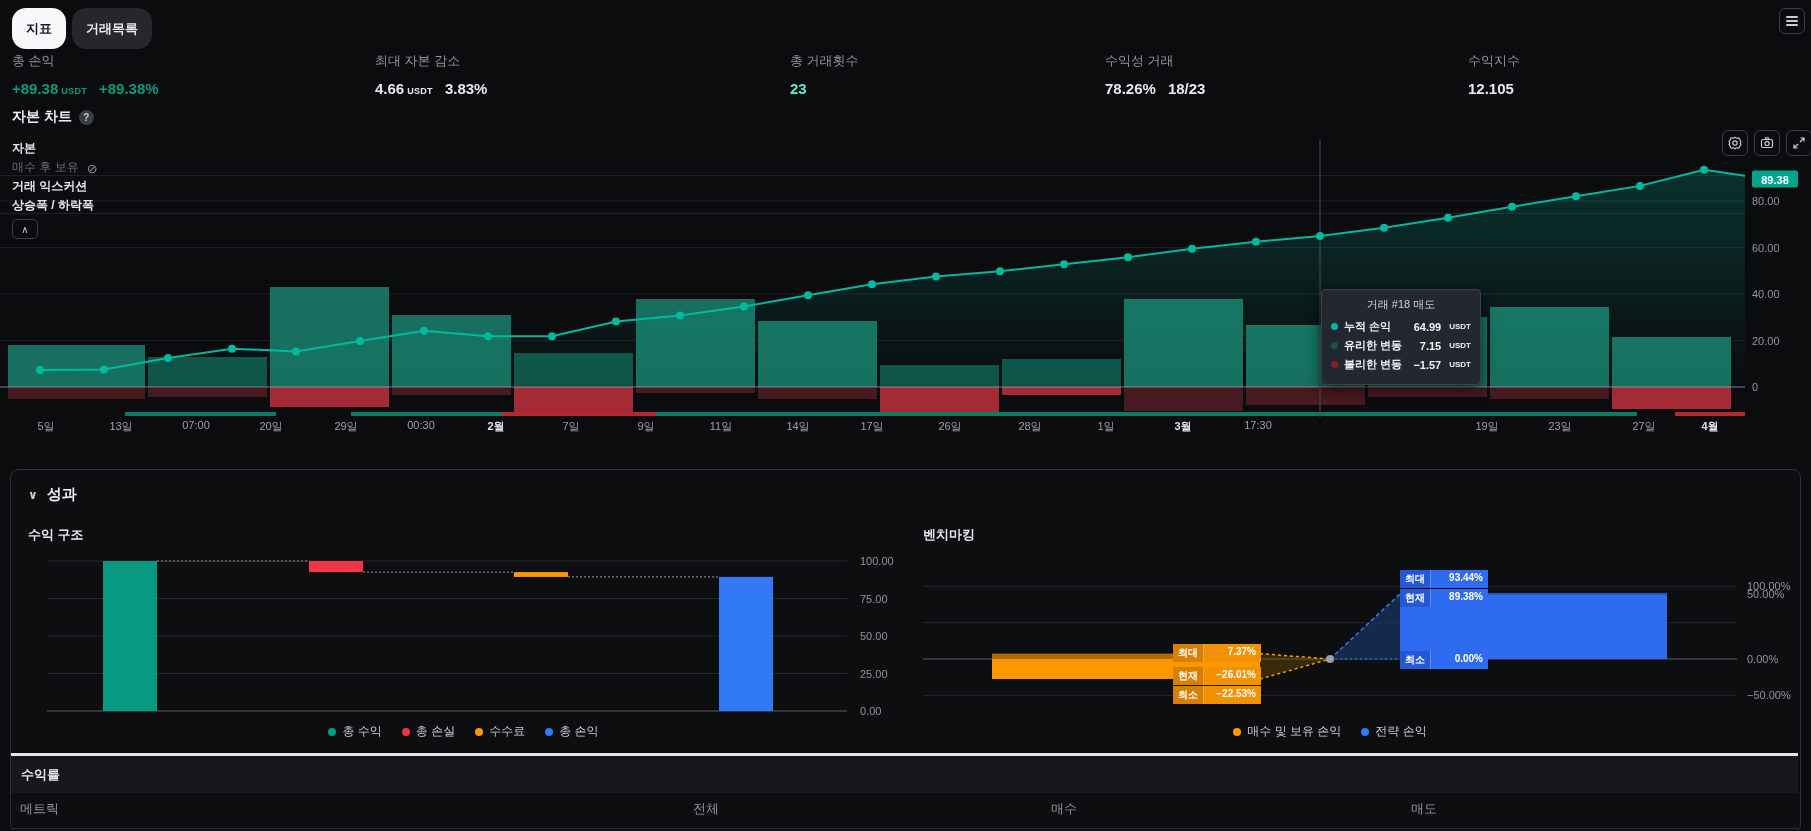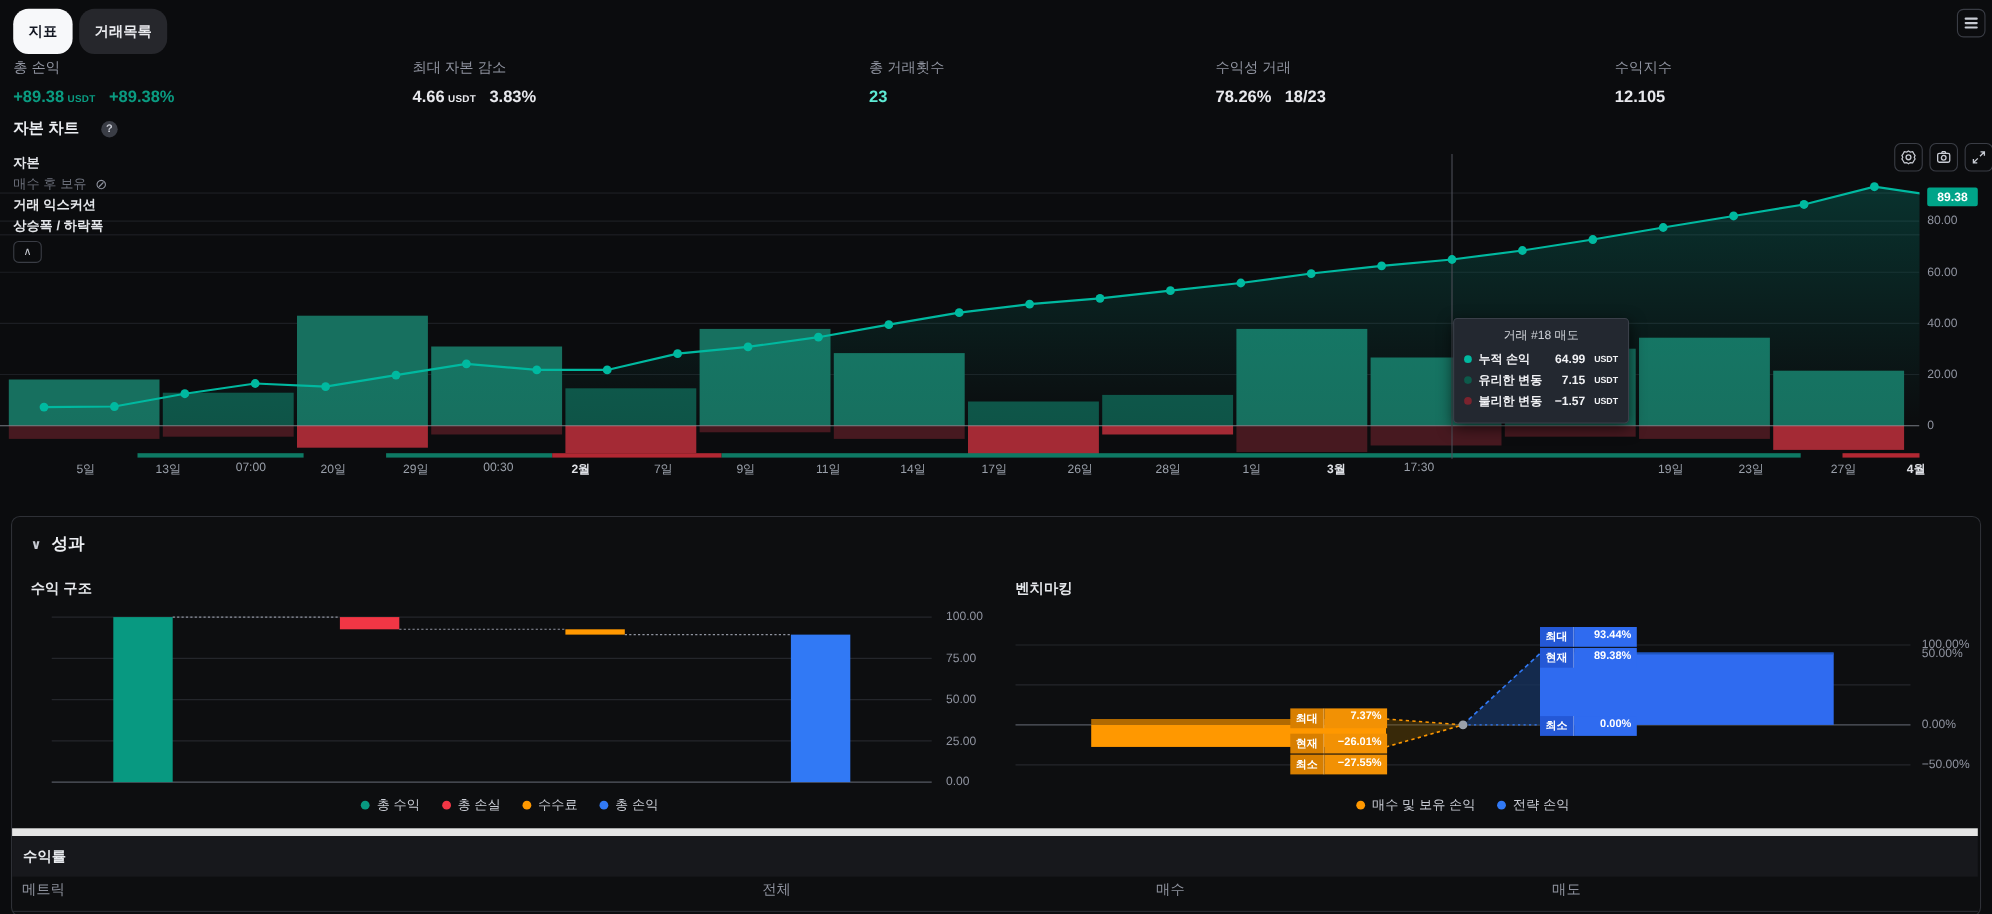--- a/index.html
+++ b/index.html
@@ -15,36 +15,36 @@
            display:flex;align-items:center;justify-content:center;color:#c8cbd3;background:transparent;}
   #hamburger{left:1779px;top:8px;flex-direction:column;gap:2.5px;}
   #hamburger span{display:block;width:12px;height:1.6px;background:#c8cbd3;border-radius:1px;}
   
   .stat{position:absolute;top:52px;}
   .stat .lb{font-size:13px;color:#9094a0;margin-bottom:10px;}
   .stat .vl{font-size:15px;font-weight:bold;color:#e8e9ed;display:flex;align-items:baseline;}
   .stat .vl span.u{font-size:9px;font-weight:bold;margin-left:3px;letter-spacing:.3px;}
   .stat .vl span.g{margin-left:12px;}
   
-  #eq-title{left:12px;top:108px;font-size:14px;font-weight:bold;color:#eceef2;display:flex;align-items:center;gap:20px;}
+  #eq-title{left:12px;top:108px;font-size:14px;font-weight:bold;color:#eceef2;display:flex;align-items:center;gap:7px;}
   .help{width:15px;height:15px;border-radius:50%;background:#3a3d45;color:#c8cbd3;font-size:10px;
         display:flex;align-items:center;justify-content:center;font-weight:bold;}
   #eq-legend{left:12px;top:138px;z-index:5;}
   .lg-row{height:19px;display:flex;align-items:flex-end;gap:8px;font-size:12px;font-weight:bold;color:#e4e6ea;cursor:pointer;}
   .lg-row.muted{color:#6b6f7a;font-weight:normal;}
   .lg-row .eyeoff{font-size:13px;color:#9094a0;}
   .paneline{left:0;height:1px;background:#1e2025;width:1745px;}
   #collapse-btn{left:12px;top:219px;width:24px;height:18px;border:1px solid #3a3d45;border-radius:5px;
       color:#c8cbd3;font-size:10px;display:flex;align-items:center;justify-content:center;}
   #eq-tools{left:1722px;top:130px;display:flex;gap:6px;}
   
   .ytick{position:absolute;font-size:11px;color:#9094a0;transform:translateY(-50%);}
   #eq-badge{left:1752px;width:46px;height:17px;background:#00a489;color:#fff;font-size:11px;font-weight:bold;
       border-radius:2px;display:flex;align-items:center;justify-content:center;transform:translateY(-50%);}
-  .xlab{position:absolute;top:0;font-size:11px;color:#9aa0aa;transform:translateX(-50%);white-space:nowrap;margin-left:32px;}
+  .xlab{position:absolute;top:0;font-size:11px;color:#9aa0aa;transform:translateX(-50%);white-space:nowrap;}
   .xlab.b{color:#dfe1e6;font-weight:bold;}
   
   #tooltip{left:1321px;top:289px;width:160px;box-sizing:border-box;background:#232830;border:1px solid #3a3f49;
      border-radius:4px;padding:7px 9px 8px;box-shadow:0 4px 14px rgba(0,0,0,.65);font-size:11px;z-index:9;}
   #tooltip .tt-title{text-align:center;color:#cfd2d8;margin-bottom:7px;}
   .tt-row{display:flex;align-items:center;gap:6px;margin:4px 0;color:#f0f1f4;font-weight:bold;}
   .tt-row .dot{width:7px;height:7px;border-radius:50%;flex:none;}
   .tt-row .val{margin-left:auto;}
   .tt-row .un{font-size:8px;margin-left:2px;}
   #tooltip .tt-date{color:#858996;margin-top:8px;line-height:1.5;font-size:11px;}
@@ -59,21 +59,21 @@
   
   .bmb{position:absolute;display:flex;font-size:10px;font-weight:bold;color:#fff;z-index:4;}
   .bmb .c1{width:30px;text-align:center;padding:2px 0;}
   .bmb .c2{width:52px;text-align:right;padding:2px 5px 2px 0;}
   .bmb.or .c1{background:#d87f00;border-right:1px solid rgba(255,255,255,.35);}
   .bmb.or .c2{background:#f29104;}
   .bmb.bl .c1{background:#2458d6;border-right:1px solid rgba(255,255,255,.3);}
   .bmb.bl .c2{background:#2f6bf0;}
   .bmb + .bmb{margin-top:1px;}
   
-  #ret-band{left:11px;top:753px;width:1787px;height:37px;background:#17181c;border-top:7px solid #e5e5e5;
+  #ret-band{left:11px;top:753px;width:1787px;height:37px;background:#17181c;border-top:3px solid #e5e5e5;
       display:flex;align-items:center;}
   #ret-band .t{margin-left:10px;font-size:13px;font-weight:bold;color:#e6e8ec;}
   .thead{position:absolute;top:800px;font-size:13px;color:#9094a0;}
   #t-bottom{left:11px;top:828px;width:1787px;height:1px;background:#2b2d33;}
   svg{display:block;}
 </style>
 </head>
 <body>
 
 <div class="abs" id="tabs">
@@ -391,21 +391,21 @@
       <span class="c2">7.37%</span>
     </div>
 </div>
 <div class="abs" style="left:1173px;top:667px;z-index:4">
   <div class="bmb or" style="position:static">
       <span class="c1">현재</span>
       <span class="c2">−26.01%</span>
     </div>
   <div class="bmb or" style="position:static">
       <span class="c1">최소</span>
-      <span class="c2">−27.55%</span>
+      <span class="c2">−22.53%</span>
     </div>
 </div>
 <div class="abs" style="left:1400px;top:570px;z-index:4">
   <div class="bmb bl" style="position:static">
       <span class="c1">최대</span>
       <span class="c2">93.44%</span>
     </div>
   <div class="bmb bl" style="position:static">
       <span class="c1">현재</span>
       <span class="c2">89.38%</span>

